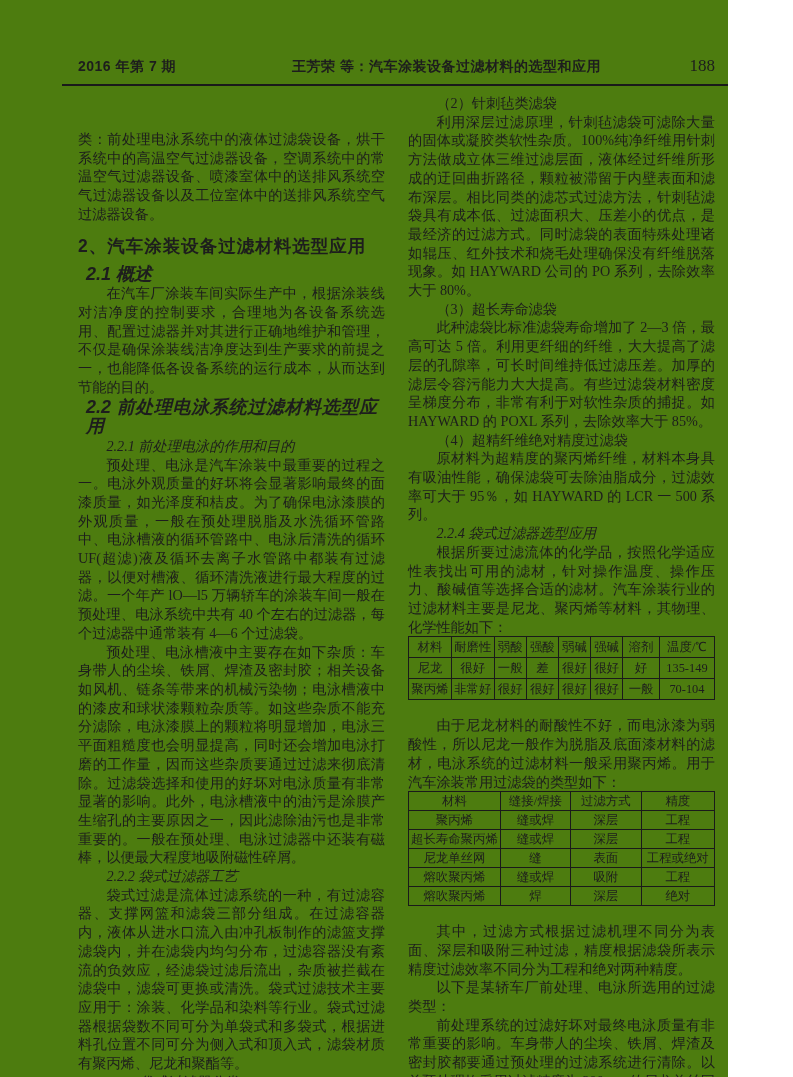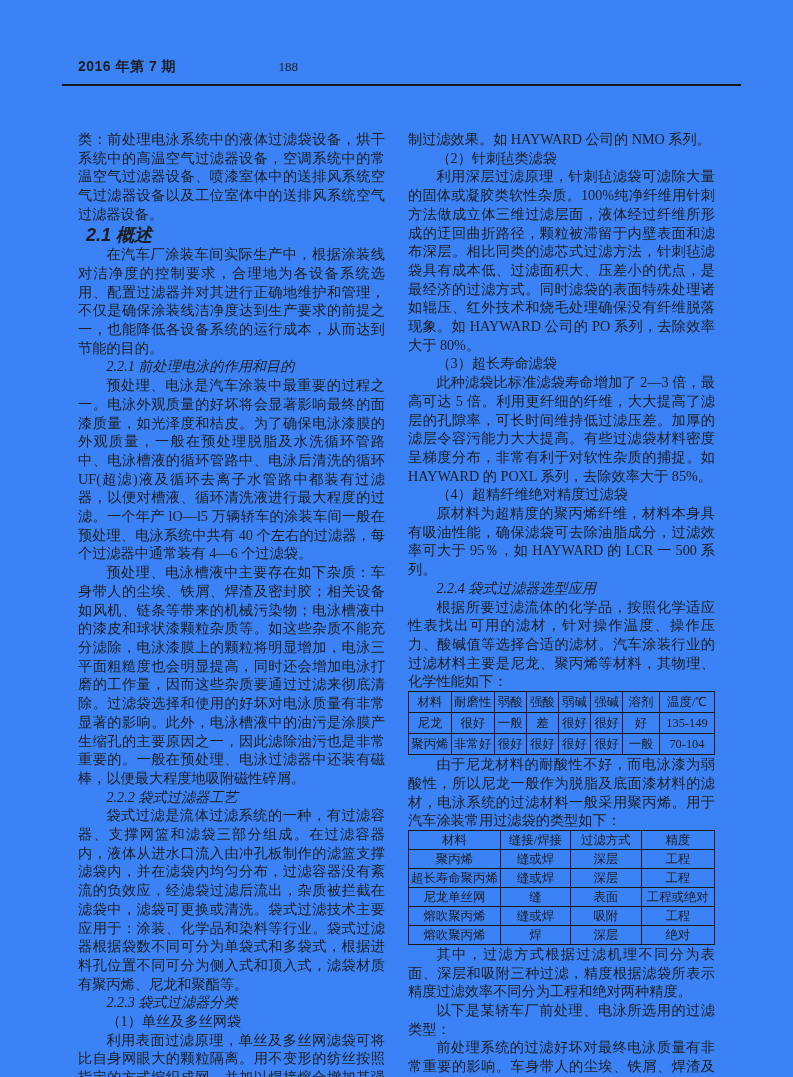--- a/index.html
+++ b/index.html
@@ -1,33 +1,33 @@
 <!DOCTYPE html>
 <html><head>
 <meta charset="utf-8">
 <style>
   html,body{margin:0;padding:0;background:#ffffff;}
   .page{
     position:relative;
-    width:793px;height:1077px;
-    background:#3b82f6;
+    width:728px;height:1077px;
+    background:#4d7c0f;
     color:#1d1d1d;
     font-family:"Liberation Serif", serif;
     overflow:hidden;
   }
   
   .hdr{
     position:absolute;top:57px;left:78px;width:637px;
     display:flex;align-items:baseline;
     font-family:"Liberation Sans", sans-serif;
     font-weight:bold;font-size:14px;line-height:18px;
   }
   .hdr .issue{flex:0 0 160px;text-align:left;letter-spacing:.5px;}
   .hdr .rtitle{flex:1;text-align:center;letter-spacing:.5px;}
-  .hdr .pageno{flex:0 0 60px;text-align:right;font-family:"Liberation Serif",serif;font-weight:normal;font-size:13px;}
+  .hdr .pageno{flex:0 0 60px;text-align:right;font-family:"Liberation Serif",serif;font-weight:normal;font-size:17px;}
   .hrule{
     position:absolute;top:84px;left:62px;width:679px;height:0;
     border-top:2px solid #1a1a1a;
   }
   
   .cols{
     position:absolute;top:94px;left:78px;width:637px;
     display:flex;gap:23px;
   }
   .col{
@@ -53,60 +53,62 @@
   }
   
   .tbl-caption{
     font-family:"Liberation Sans", sans-serif;
     font-weight:bold;font-size:13px;line-height:16px;
     text-align:center;text-indent:0;margin:1px 0 2px;
   }
   table{
     border-collapse:collapse;width:100%;
     table-layout:fixed;font-size:12.4px;
-    margin:0 0 0 0;
+    margin:0 0 16px 0;
   }
   td,th{
     border:1px solid #1a1a1a;
     text-align:center;vertical-align:middle;
     padding:1px 1px;font-weight:normal;line-height:14px;
     overflow:hidden;white-space:nowrap;
   }
   .t1 td,.t1 th{height:18px;}
   .t2 td,.t2 th{height:16px;}
 </style>
 </head>
 <body>
 
 <div class="page">
 
   <div class="hdr">
     <span class="issue">2016 年第 7 期</span>
+    <span class="rtitle">王芳荣 等：汽车涂装设备过滤材料的选型和应用</span>
     <span class="pageno">188</span>
   </div>
   <div class="hrule"></div>
 
   <div class="cols">
 
     <div class="col">
       <p class="noindent">类：前处理电泳系统中的液体过滤袋设备，烘干系统中的高温空气过滤器设备，空调系统中的常温空气过滤器设备、喷漆室体中的送排风系统空气过滤器设备以及工位室体中的送排风系统空气过滤器设备。</p>
+      <div class="h-main">2、汽车涂装设备过滤材料选型应用</div>
       <div class="h-sub">2.1 概述</div>
       <p>在汽车厂涂装车间实际生产中，根据涂装线对洁净度的控制要求，合理地为各设备系统选用、配置过滤器并对其进行正确地维护和管理，不仅是确保涂装线洁净度达到生产要求的前提之一，也能降低各设备系统的运行成本，从而达到节能的目的。</p>
+      <div class="h-sub">2.2 前处理电泳系统过滤材料选型应用</div>
       <div class="h-kai">2.2.1 前处理电泳的作用和目的</div>
       <p>预处理、电泳是汽车涂装中最重要的过程之一。电泳外观质量的好坏将会显著影响最终的面漆质量，如光泽度和桔皮。为了确保电泳漆膜的外观质量，一般在预处理脱脂及水洗循环管路中、电泳槽液的循环管路中、电泳后清洗的循环UF(超滤)液及循环去离子水管路中都装有过滤器，以便对槽液、循环清洗液进行最大程度的过滤。一个年产 lO—l5 万辆轿车的涂装车间一般在预处理、电泳系统中共有 40 个左右的过滤器，每个过滤器中通常装有 4—6 个过滤袋。</p>
       <p>预处理、电泳槽液中主要存在如下杂质：车身带人的尘埃、铁屑、焊渣及密封胶；相关设备如风机、链条等带来的机械污染物；电泳槽液中的漆皮和球状漆颗粒杂质等。如这些杂质不能充分滤除，电泳漆膜上的颗粒将明显增加，电泳三平面粗糙度也会明显提高，同时还会增加电泳打磨的工作量，因而这些杂质要通过过滤来彻底清除。过滤袋选择和使用的好坏对电泳质量有非常显著的影响。此外，电泳槽液中的油污是涂膜产生缩孔的主要原因之一，因此滤除油污也是非常重要的。一般在预处理、电泳过滤器中还装有磁棒，以便最大程度地吸附磁性碎屑。</p>
       <div class="h-kai">2.2.2 袋式过滤器工艺</div>
       <p>袋式过滤是流体过滤系统的一种，有过滤容器、支撑网篮和滤袋三部分组成。在过滤容器内，液体从进水口流入由冲孔板制作的滤篮支撑滤袋内，并在滤袋内均匀分布，过滤容器没有紊流的负效应，经滤袋过滤后流出，杂质被拦截在滤袋中，滤袋可更换或清洗。袋式过滤技术主要应用于：涂装、化学品和染料等行业。袋式过滤器根据袋数不同可分为单袋式和多袋式，根据进料孔位置不同可分为侧入式和顶入式，滤袋材质有聚丙烯、尼龙和聚酯等。</p>
       <div class="h-kai">2.2.3 袋式过滤器分类</div>
       <p>（1）单丝及多丝网袋</p>
       <p>利用表面过滤原理，单丝及多丝网滤袋可将比自身网眼大的颗粒隔离。用不变形的纺丝按照指定的方式编织成网，并加以焊接熔合增加其强度。单丝网以单根粗纤维制成，多丝网则以大量的细丝组成一股后再编织成网。按照其结构，单丝网的过滤等级为绝对定值，非常坚固并且能够有效地控</p>
     </div>
 
     <div class="col">
-      <p class="noindent">制过滤效果。如 HAYWARD 公司的 NMO 系列。</p>
       <p>（2）针刺毡类滤袋</p>
       <p>利用深层过滤原理，针刺毡滤袋可滤除大量的固体或凝胶类软性杂质。100%纯净纤维用针刺方法做成立体三维过滤层面，液体经过纤维所形成的迂回曲折路径，颗粒被滞留于内壁表面和滤布深层。相比同类的滤芯式过滤方法，针刺毡滤袋具有成本低、过滤面积大、压差小的优点，是最经济的过滤方式。同时滤袋的表面特殊处理诸如辊压、红外技术和烧毛处理确保没有纤维脱落现象。如 HAYWARD 公司的 PO 系列，去除效率大于 80%。</p>
       <p>（3）超长寿命滤袋</p>
       <p>此种滤袋比标准滤袋寿命增加了 2—3 倍，最高可达 5 倍。利用更纤细的纤维，大大提高了滤层的孔隙率，可长时间维持低过滤压差。加厚的滤层令容污能力大大提高。有些过滤袋材料密度呈梯度分布，非常有利于对软性杂质的捕捉。如 HAYWARD 的 POXL 系列，去除效率大于 85%。</p>
       <p>（4）超精纤维绝对精度过滤袋</p>
       <p>原材料为超精度的聚丙烯纤维，材料本身具有吸油性能，确保滤袋可去除油脂成分，过滤效率可大于 95％，如 HAYWARD 的 LCR 一 500 系列。</p>
       <div class="h-kai">2.2.4 袋式过滤器选型应用</div>
       <p>根据所要过滤流体的化学品，按照化学适应性表找出可用的滤材，针对操作温度、操作压力、酸碱值等选择合适的滤材。汽车涂装行业的过滤材料主要是尼龙、聚丙烯等材料，其物理、化学性能如下：</p>
 
       <table class="t1">

